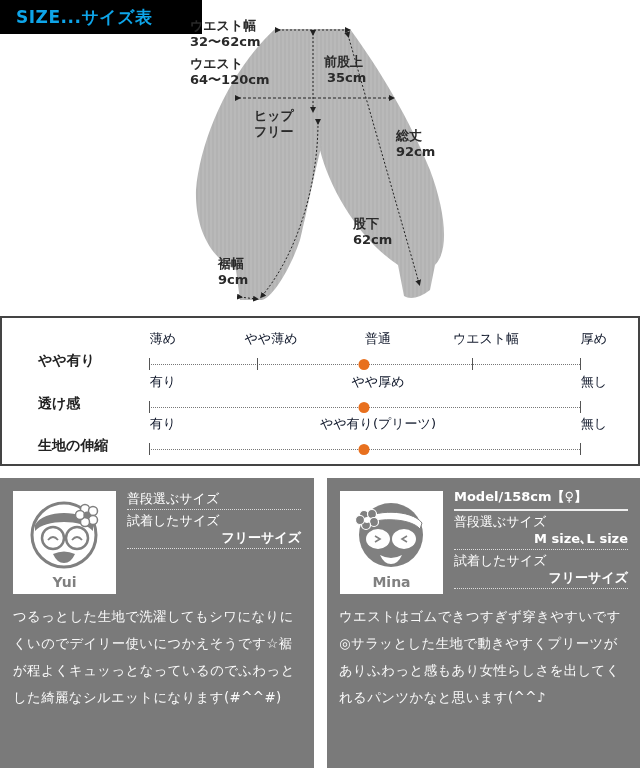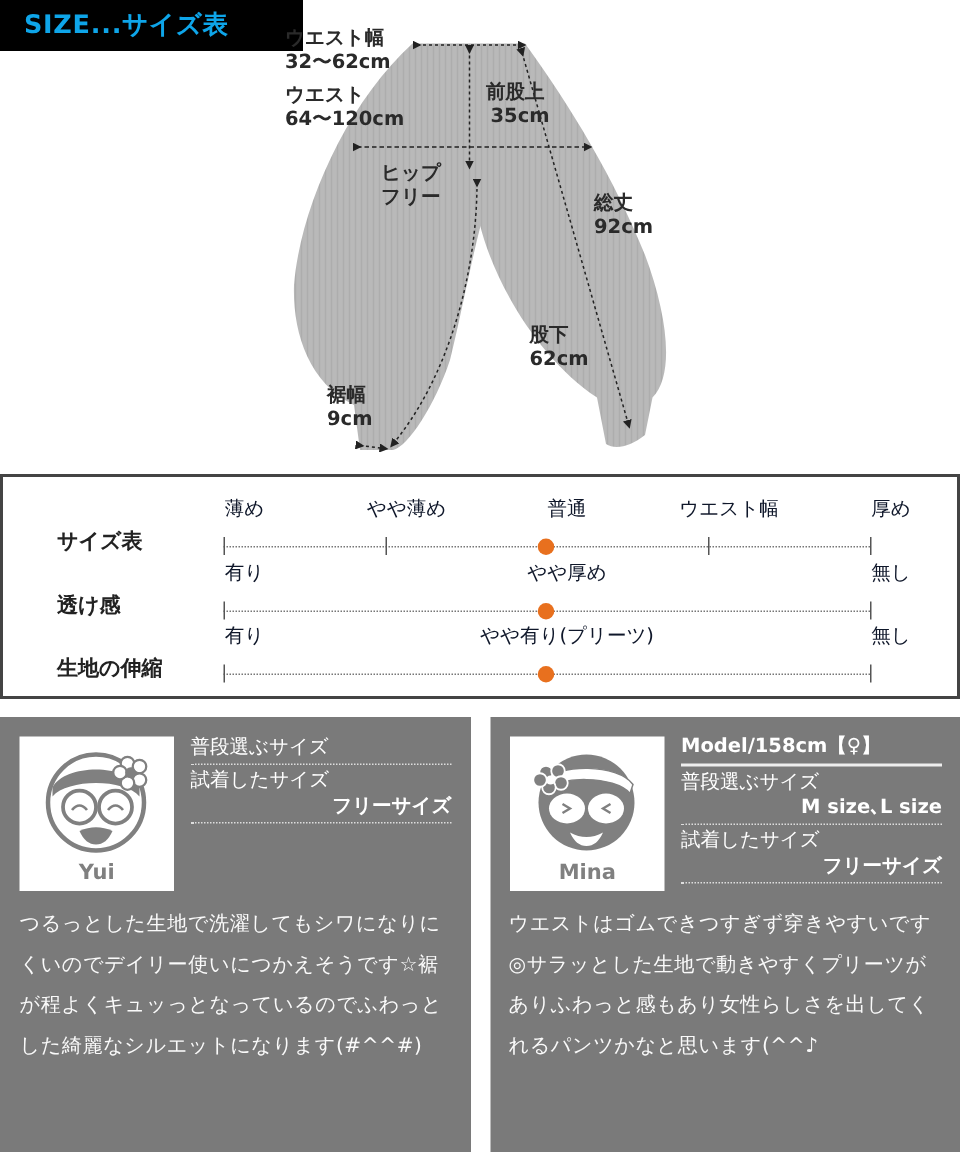--- a/index.html
+++ b/index.html
@@ -99,21 +99,21 @@
   </div>
   <div class="mlabel" style="left:218px;top:256px;">
     <div>裾幅</div>
     <div>9cm</div>
   </div>
 </div>
 
 <div class="scale-box">
 
   <div class="scale-row" style="top:12px;">
-    <div class="row-label">サイズ表</div>
+    <div class="row-label">やや有り</div>
     <div class="tick-label" style="left:147px;">薄め</div>
     <div class="tick-label" style="left:255px;">やや薄め</div>
     <div class="tick-label" style="left:362px;">普通</div>
     <div class="tick-label" style="left:470px;">ウエスト幅</div>
     <div class="tick-label" style="left:578px;">厚め</div>
     <div class="scale-line"></div>
     <div class="tick" style="left:147px;"></div>
     <div class="tick" style="left:255px;"></div>
     <div class="tick" style="left:470px;"></div>
     <div class="tick" style="left:578px;"></div>

